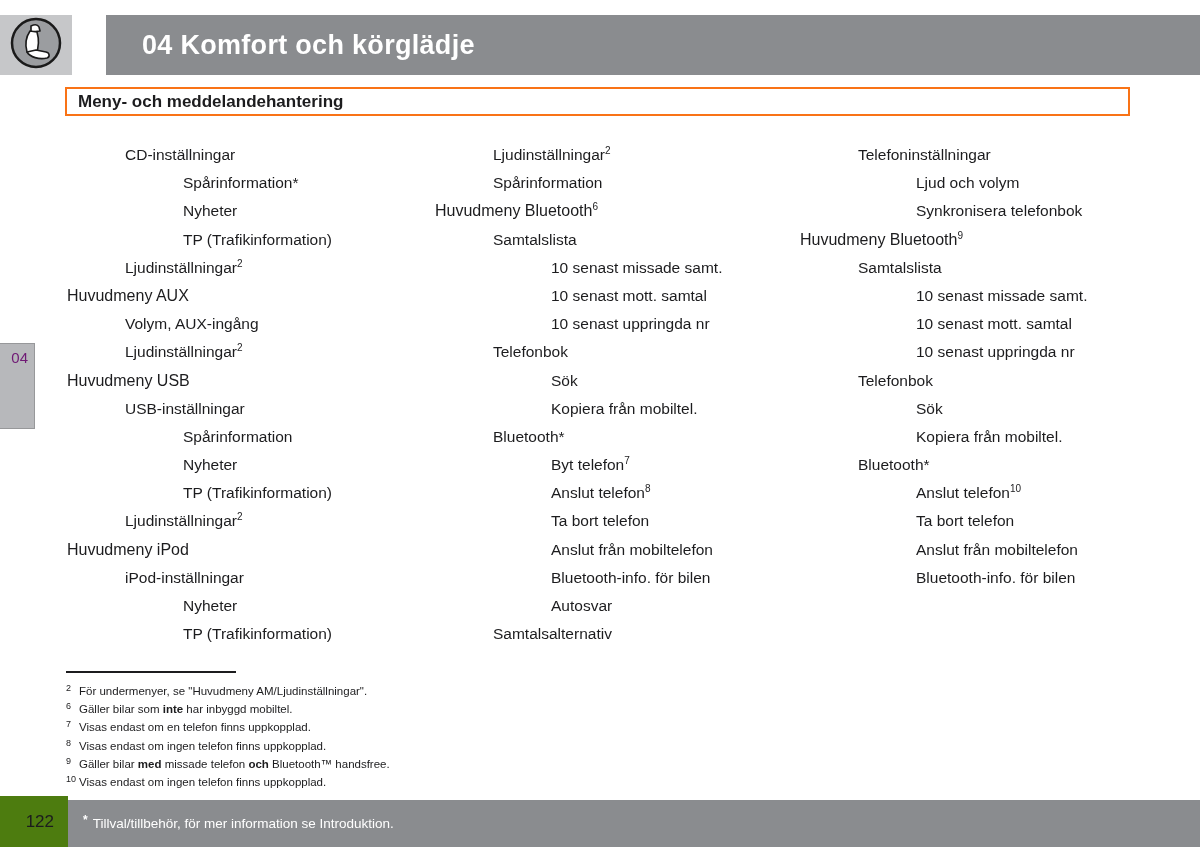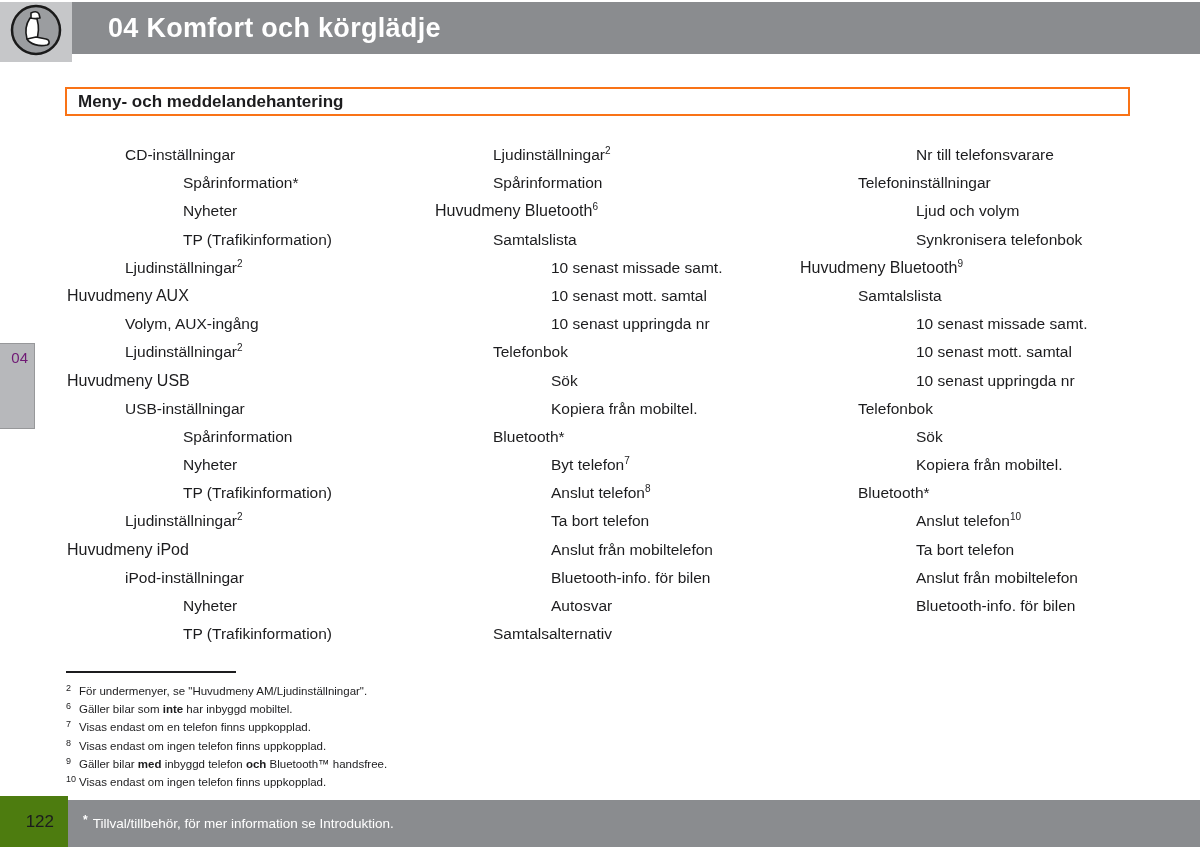--- a/index.html
+++ b/index.html
@@ -1,21 +1,21 @@
 <!DOCTYPE html>
 <html><head>
 <meta charset="utf-8">
 <style>
   html,body{margin:0;padding:0;}
   body{
     width:1200px;height:847px;position:relative;background:#ffffff;
     font-family:"Liberation Sans", sans-serif;color:#1c1c1e;overflow:hidden;
   }
   
-  .header{position:absolute;top:2px;left:0;width:1200px;height:52px;display:flex;}
+  .header{position:absolute;top:15px;left:0;width:1200px;height:60px;display:flex;gap:34px;}
   .icon-box{width:72px;height:60px;background:#c6c7c9;display:flex;align-items:center;justify-content:center;flex:0 0 72px;}
   .chapter-bar{flex:1;background:#8a8c8f;display:flex;align-items:center;}
   .chapter-title{color:#ffffff;font-weight:bold;font-size:27px;padding-left:36px;letter-spacing:.3px;}
   
   .section-box{position:absolute;left:65px;top:87px;width:1065px;height:29px;
     border:2px solid #f97316;box-sizing:border-box;background:#fff;display:flex;align-items:center;}
   .section-title{font-weight:bold;font-size:17px;padding-left:11px;}
   
   .side-tab{position:absolute;left:0;top:343px;width:35px;height:86px;background:#b7b8bb;
     border:1px solid #97989a;border-left:none;box-sizing:border-box;}
@@ -110,21 +110,20 @@
         <div class="menu-item ind1"><span>Bluetooth*</span></div>
         <div class="menu-item ind2"><span>Byt telefon</span><sup>7</sup></div>
         <div class="menu-item ind2"><span>Anslut telefon</span><sup>8</sup></div>
         <div class="menu-item ind2"><span>Ta bort telefon</span></div>
         <div class="menu-item ind2"><span>Anslut från mobiltelefon</span></div>
         <div class="menu-item ind2"><span>Bluetooth-info. för bilen</span></div>
         <div class="menu-item ind2"><span>Autosvar</span></div>
         <div class="menu-item ind1"><span>Samtalsalternativ</span></div>
       </div>
     <div class="menu-col col2">
-        <div class="menu-item ind2"><span>Nr till telefonsvarare</span></div>
         <div class="menu-item ind1"><span>Telefoninställningar</span></div>
         <div class="menu-item ind2"><span>Ljud och volym</span></div>
         <div class="menu-item ind2"><span>Synkronisera telefonbok</span></div>
         <div class="menu-item ind0 bold"><span>Huvudmeny Bluetooth</span><sup>9</sup></div>
         <div class="menu-item ind1"><span>Samtalslista</span></div>
         <div class="menu-item ind2"><span>10 senast missade samt.</span></div>
         <div class="menu-item ind2"><span>10 senast mott. samtal</span></div>
         <div class="menu-item ind2"><span>10 senast uppringda nr</span></div>
         <div class="menu-item ind1"><span>Telefonbok</span></div>
         <div class="menu-item ind2"><span>Sök</span></div>
@@ -137,21 +136,21 @@
       </div>
   </div>
 
   <div class="footnotes">
     <div class="fn-rule"></div>
     <div class="footnote-list">
         <div class="footnote"><span class="fn-marker">2</span><span>För undermenyer, se "Huvudmeny AM/Ljudinställningar".</span></div>
         <div class="footnote"><span class="fn-marker">6</span><span>Gäller bilar som </span><b>inte</b><span> har inbyggd mobiltel.</span></div>
         <div class="footnote"><span class="fn-marker">7</span><span>Visas endast om en telefon finns uppkopplad.</span></div>
         <div class="footnote"><span class="fn-marker">8</span><span>Visas endast om ingen telefon finns uppkopplad.</span></div>
-        <div class="footnote"><span class="fn-marker">9</span><span>Gäller bilar </span><b>med</b><span> inbyggd telefon </span><b>och</b><span> Bluetooth™ handsfree.</span></div>
+        <div class="footnote"><span class="fn-marker">9</span><span>Gäller bilar </span><b>med</b><span> missade telefon </span><b>och</b><span> Bluetooth™ handsfree.</span></div>
         <div class="footnote"><span class="fn-marker">10</span><span>Visas endast om ingen telefon finns uppkopplad.</span></div>
       </div>
   </div>
 
   <div class="page-num-box">
     <span>122</span>
   </div>
   <div class="footer-bar">
     <span class="footer-star">*</span>
     <span>Tillval/tillbehör, för mer information se Introduktion.</span>

